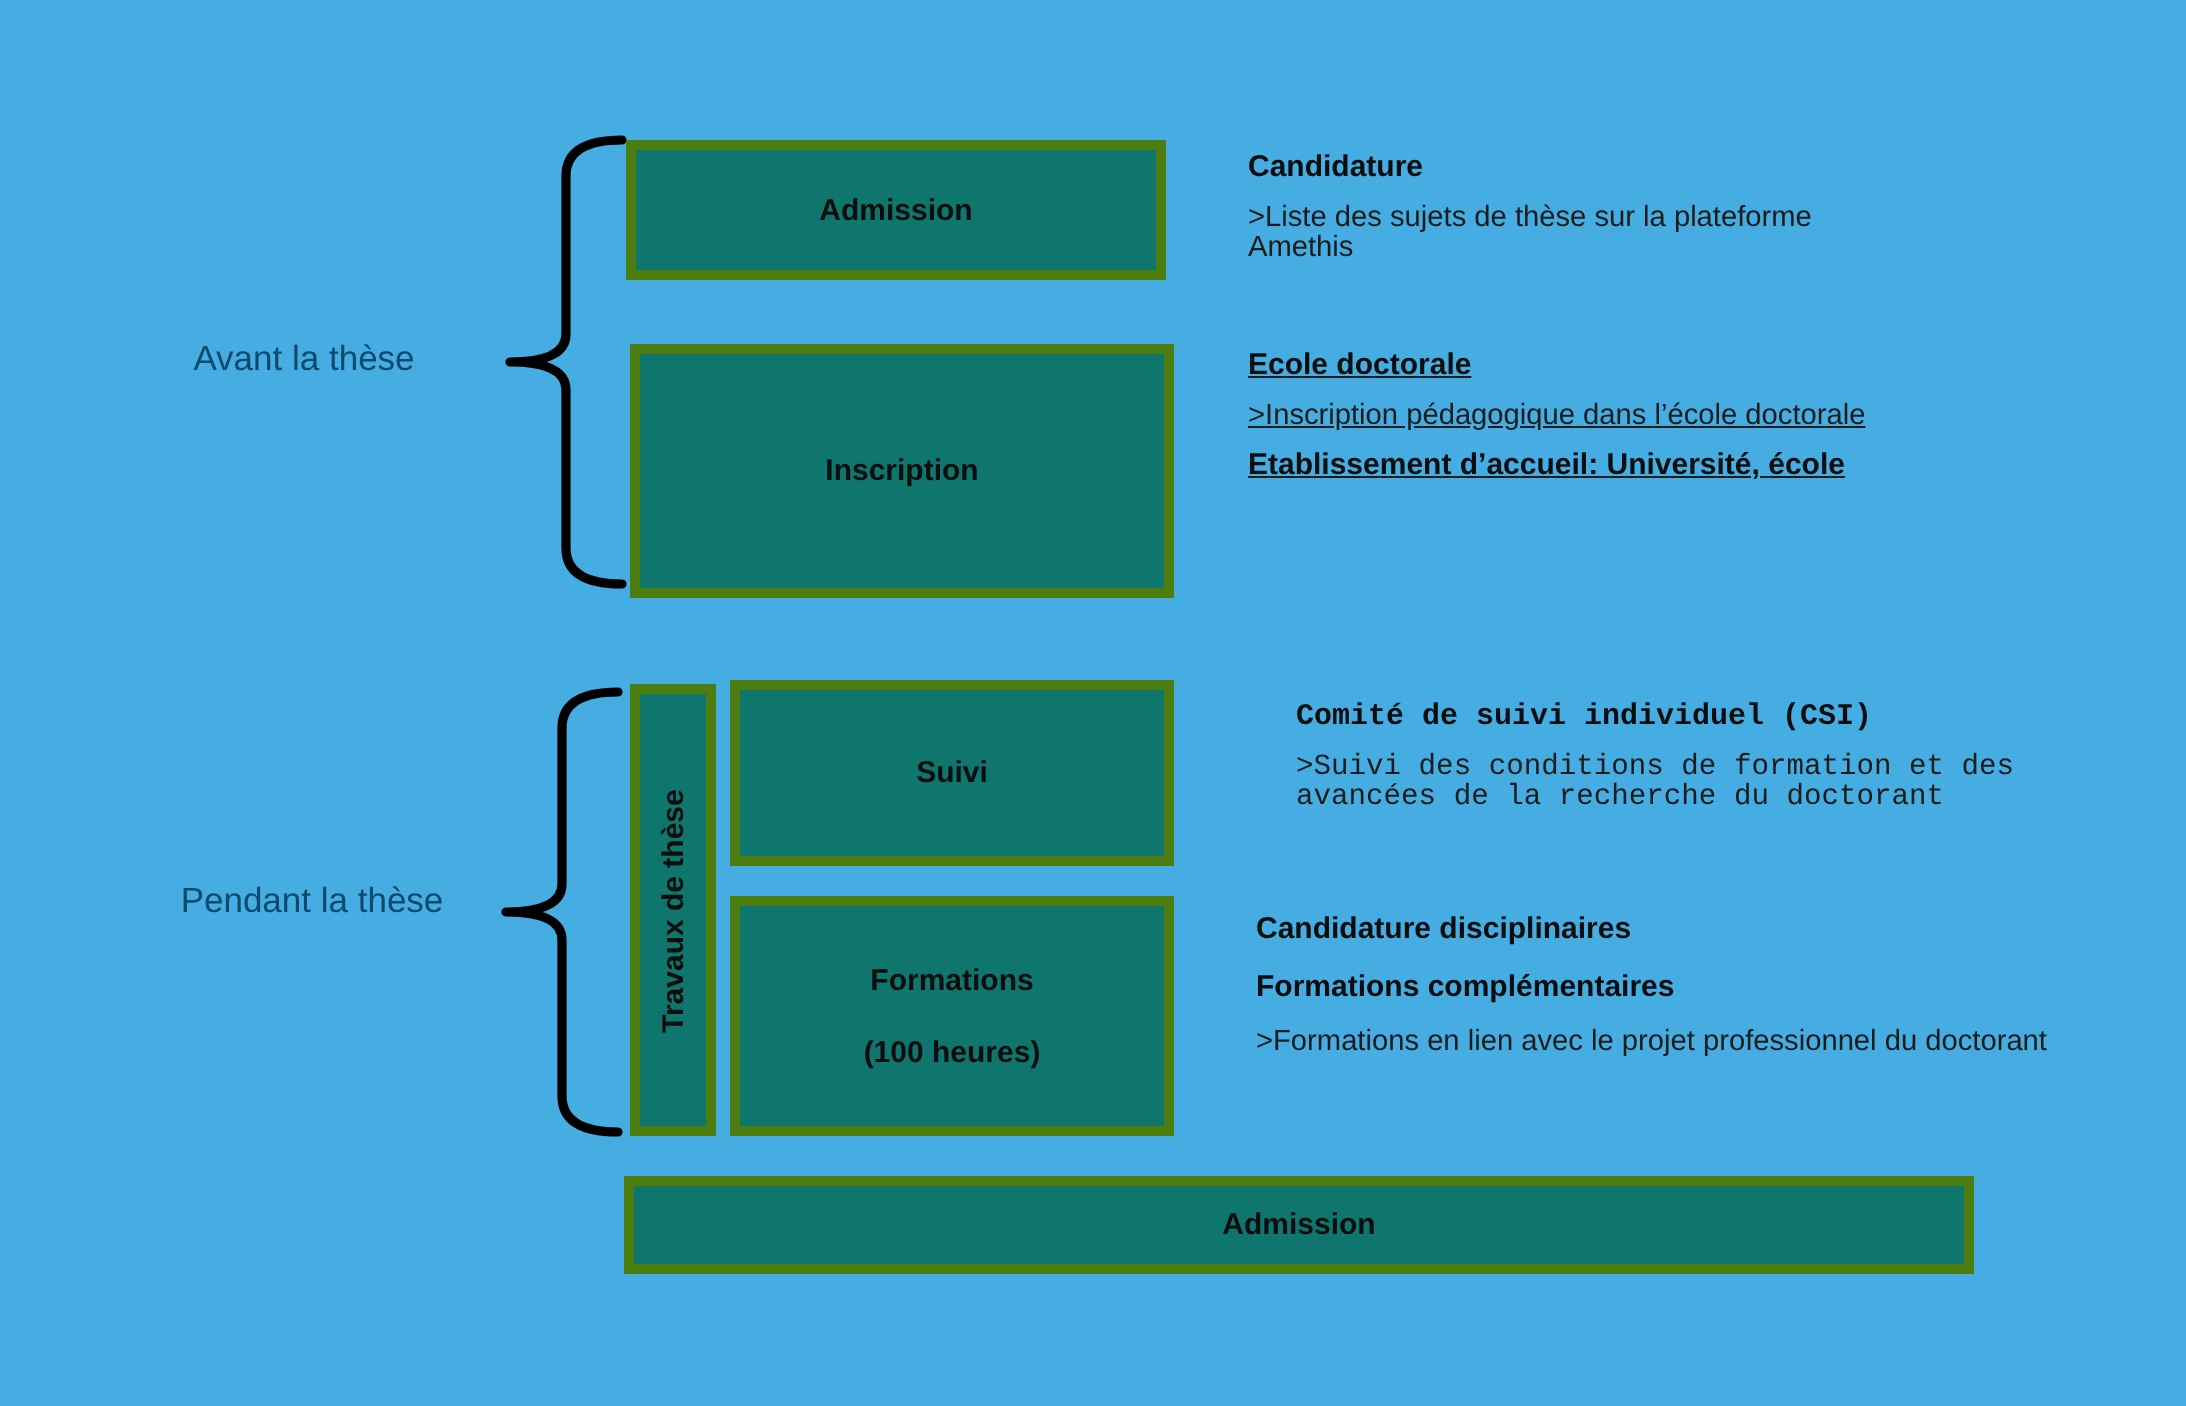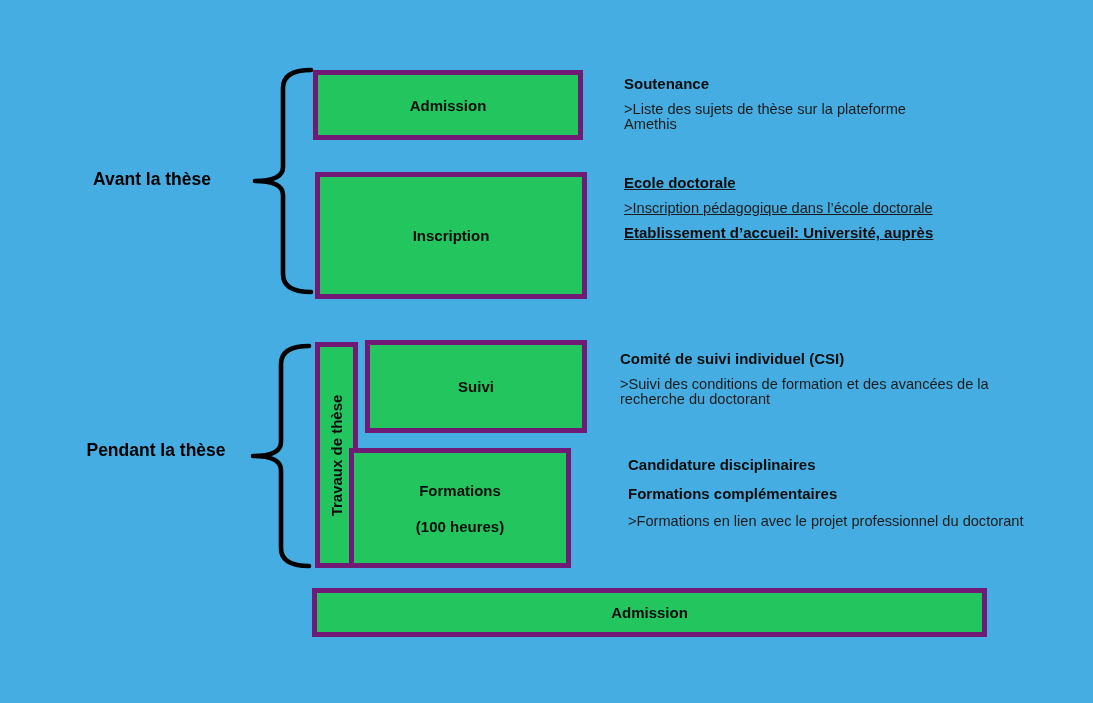--- a/index.html
+++ b/index.html
@@ -11,33 +11,33 @@
     position: relative;
     width: 1093px;
     height: 703px;
     background: #45ADE2;
     overflow: hidden;
   }
 
   
   .phase-label {
     position: absolute;
-    color: #000000;
-    font-weight: 700;
+    color: #0c4a6e;
+    font-weight: 400;
     font-size: 17.5px;
     text-align: center;
     white-space: nowrap;
   }
 
   
   .box {
     position: absolute;
     box-sizing: border-box;
-    border: 5px solid #701a75;
-    background: #22c55e;
+    border: 5px solid #4d7c0f;
+    background: #0f766e;
     display: flex;
     align-items: center;
     justify-content: center;
     flex-direction: column;
   }
   .box-label {
     color: #0D0D0D;
     font-weight: 700;
     font-size: 15px;
     text-align: center;
@@ -83,53 +83,53 @@
 
   <div class="box" style="left:313px; top:70px; width:270px; height:70px;">
     <div class="box-label">Admission</div>
   </div>
 
   <div class="box" style="left:315px; top:172px; width:272px; height:127px;">
     <div class="box-label">Inscription</div>
   </div>
 
   <div class="note" style="left:624px; top:76px; width:330px;">
-    <div class="title">Soutenance</div>
+    <div class="title">Candidature</div>
     <div>&gt;Liste des sujets de thèse sur la plateforme Amethis</div>
   </div>
 
   <div class="note" style="left:624px; top:175px; width:410px;text-decoration:underline;">
     <div class="title">Ecole doctorale</div>
     <div>&gt;Inscription pédagogique dans l’école doctorale</div>
-    <div class="title">Etablissement d’accueil: Université, auprès</div>
+    <div class="title">Etablissement d’accueil: Université, école</div>
   </div>
 
   <div class="phase-label" style="left:46px; top:440px; width:220px;">Pendant la thèse</div>
 
   <div class="brace" style="left:248px; top:343px;">
     <svg width="64" height="226" viewBox="0 0 64 226">
       <path d="M 61 3 Q 33 3 33 21 L 33 99 Q 33 113 5 113 Q 33 113 33 127 L 33 205 Q 33 223 61 223" fill="none" stroke="#000000" stroke-width="4.6" stroke-linecap="round" stroke-linejoin="round"></path>
     </svg>
   </div>
 
   <div class="box" style="left:315px; top:342px; width:43px; height:226px;">
     <div class="box-label vertical-label">Travaux de thèse</div>
   </div>
 
   <div class="box" style="left:365px; top:340px; width:222px; height:93px;">
     <div class="box-label">Suivi</div>
   </div>
 
-  <div class="box" style="left:349px; top:448px; width:222px; height:120px;justify-content:center;">
+  <div class="box" style="left:365px; top:448px; width:222px; height:120px;justify-content:center;">
     <div class="box-label">Formations</div>
     <div class="formations-gap"></div>
     <div class="box-label">(100 heures)</div>
   </div>
 
-  <div class="note" style="left:620px; top:351px; width:400px;">
+  <div class="note" style="left:648px; top:351px; width:400px;font-family:Liberation Mono, monospace;">
     <div class="title">Comité de suivi individuel (CSI)</div>
     <div>&gt;Suivi des conditions de formation et des avancées de la recherche du doctorant</div>
   </div>
 
   <div class="note loose" style="left:628px; top:457px; width:460px;">
     <div class="title">Candidature disciplinaires</div>
     <div class="title">Formations complémentaires</div>
     <div>&gt;Formations en lien avec le projet professionnel du doctorant</div>
   </div>
 

